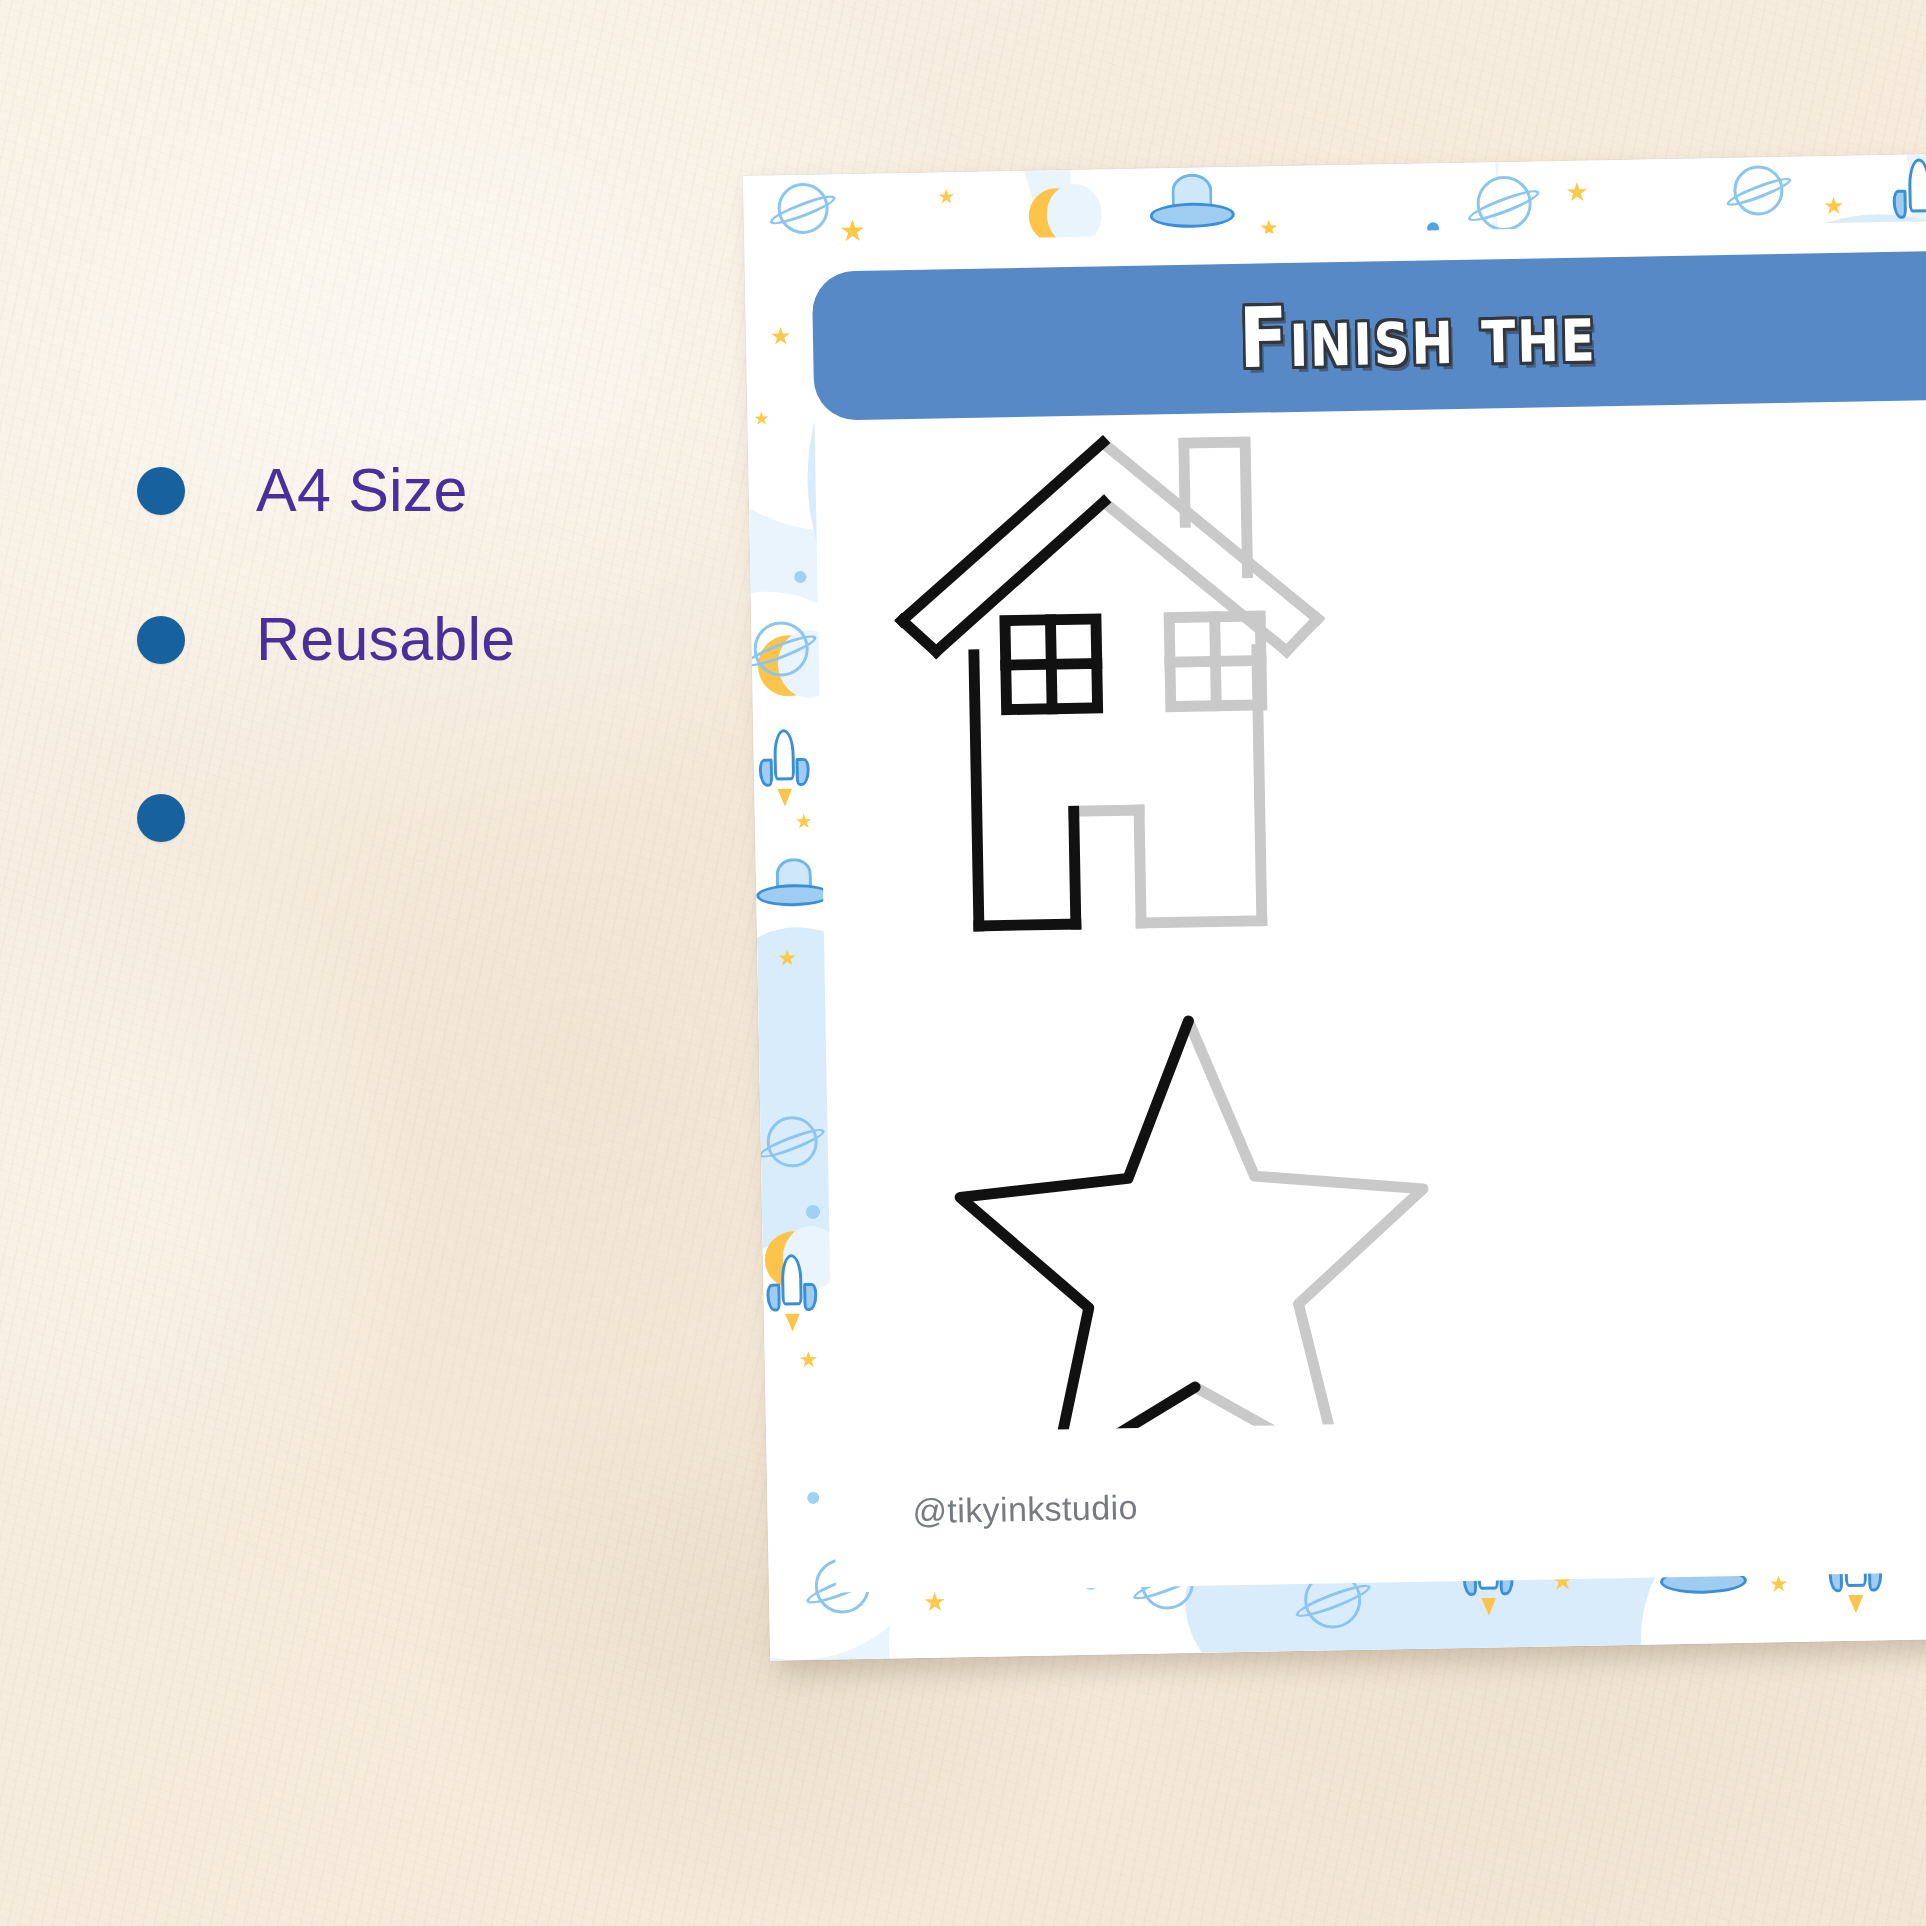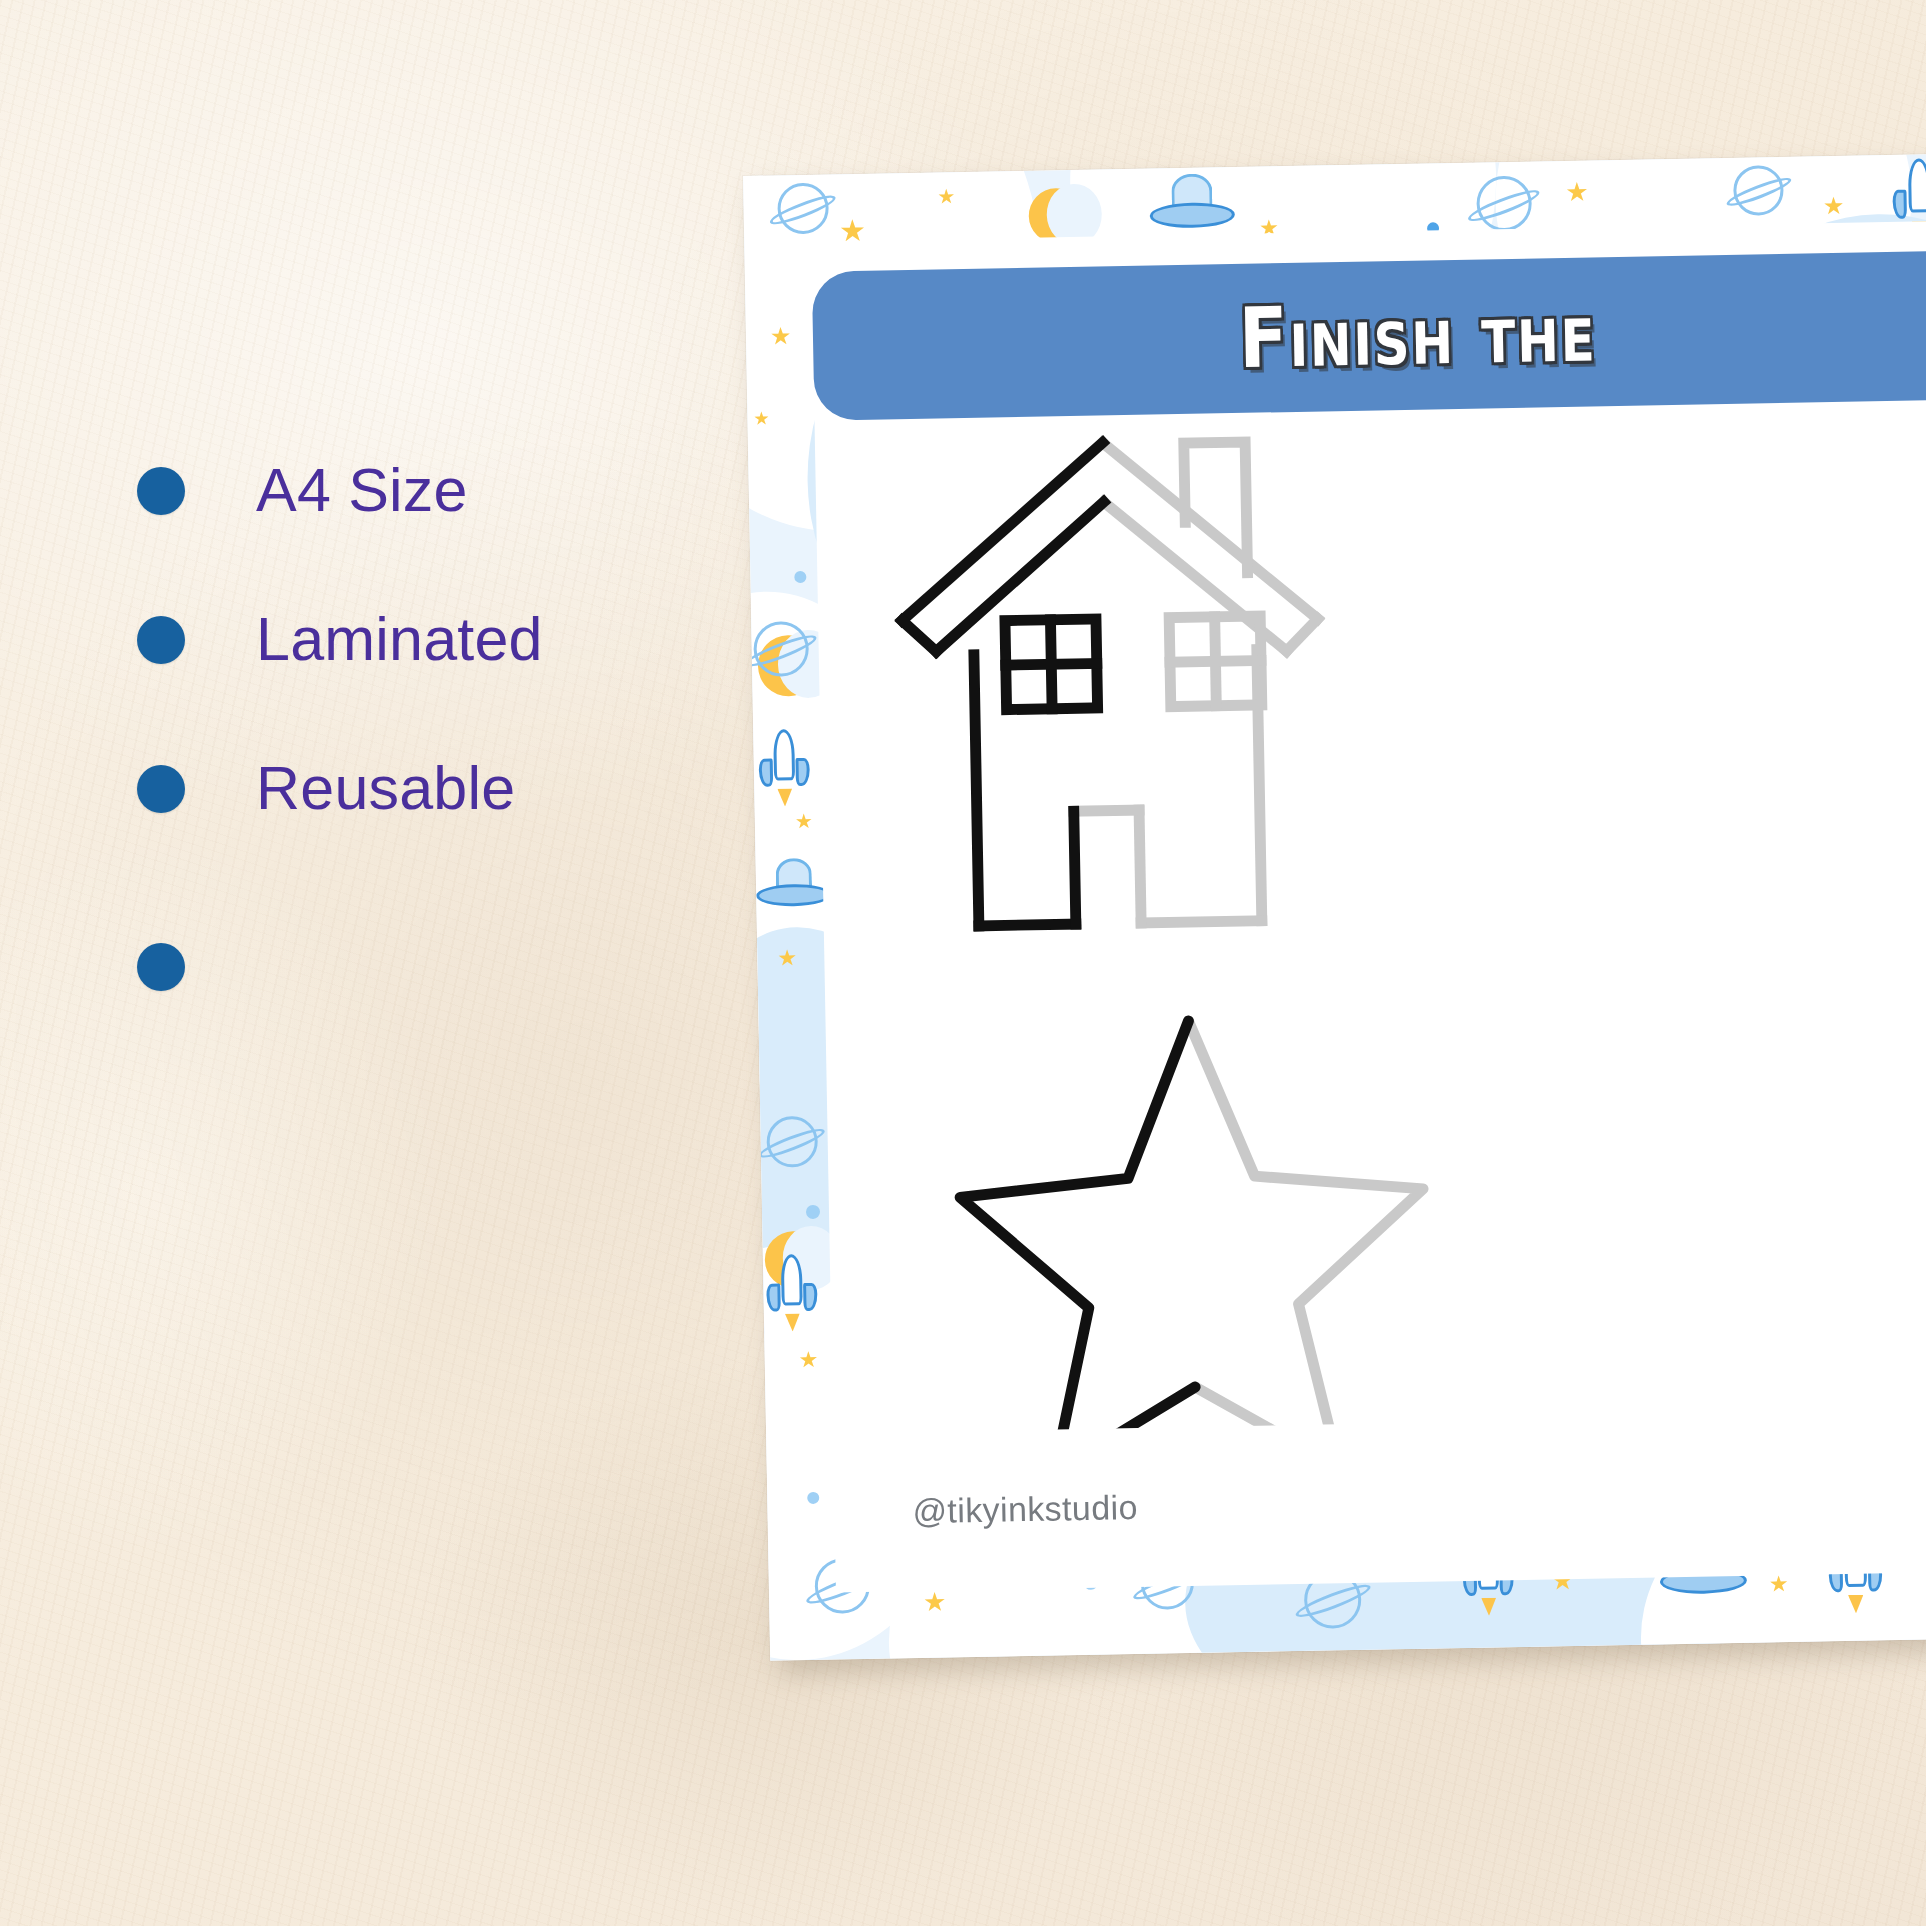--- a/index.html
+++ b/index.html
@@ -184,24 +184,20 @@
 
 <div id="backdrop"></div>
 
 <div id="feature-list">
 
   <div class="feature-row">
     <span class="bullet"></span>
     <span class="feature-label">A4 Size</span>
   </div>
 
-  <div class="feature-row">
-    <span class="bullet"></span>
-    <span class="feature-label">Laminated</span>
-  </div>
 
   <div class="feature-row">
     <span class="bullet"></span>
     <span class="feature-label">Reusable</span>
   </div>
 
   <div class="feature-row" style="min-height:208px;">
     <span class="bullet"></span>
   </div>
 

